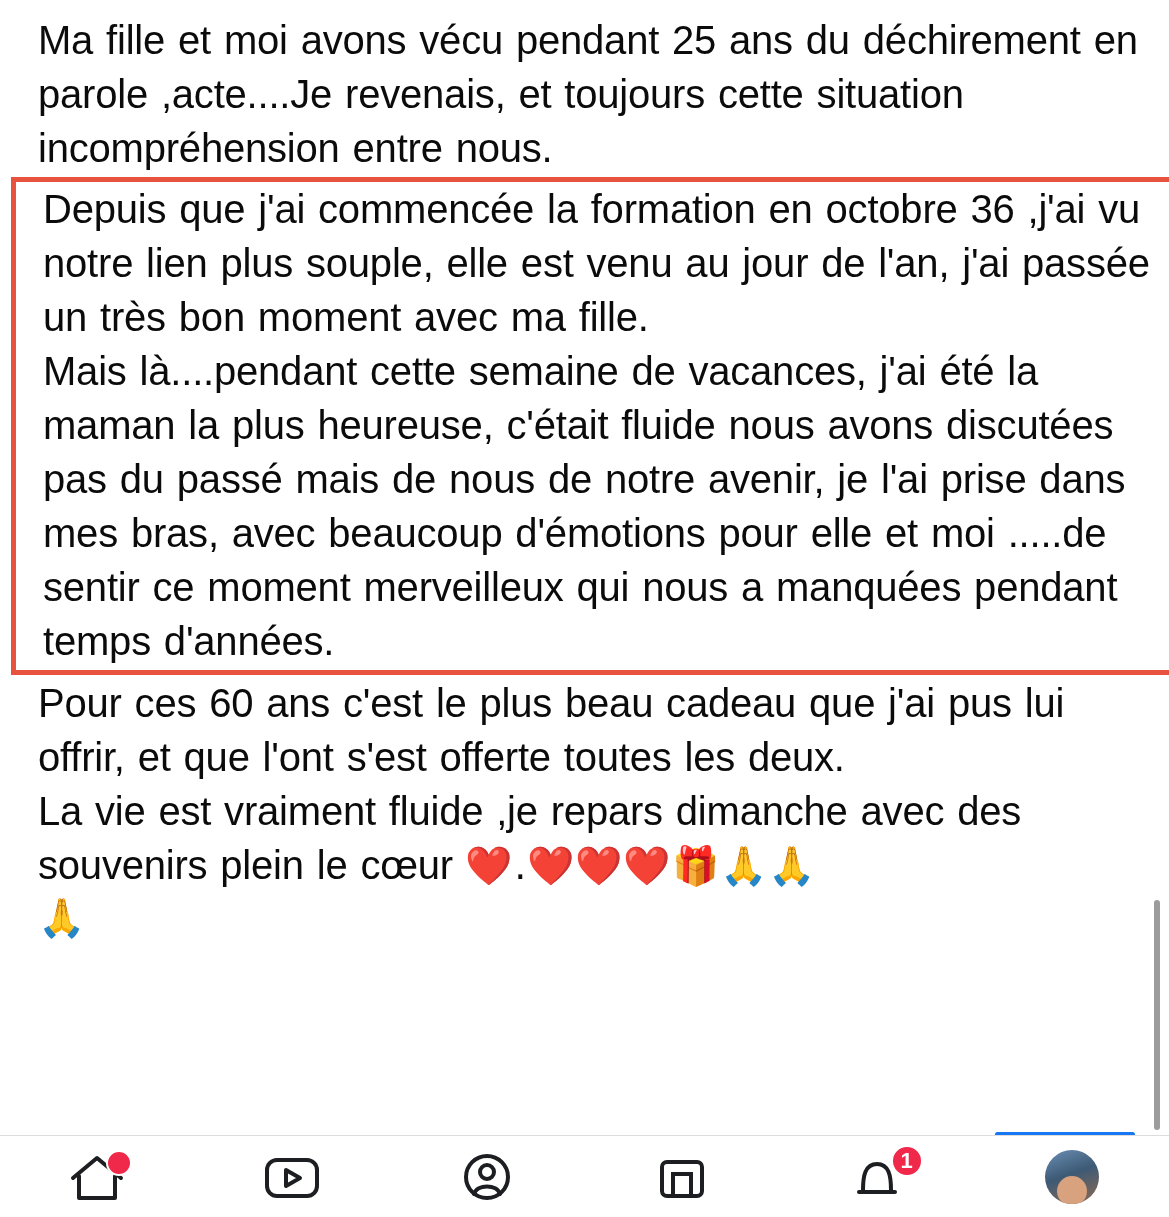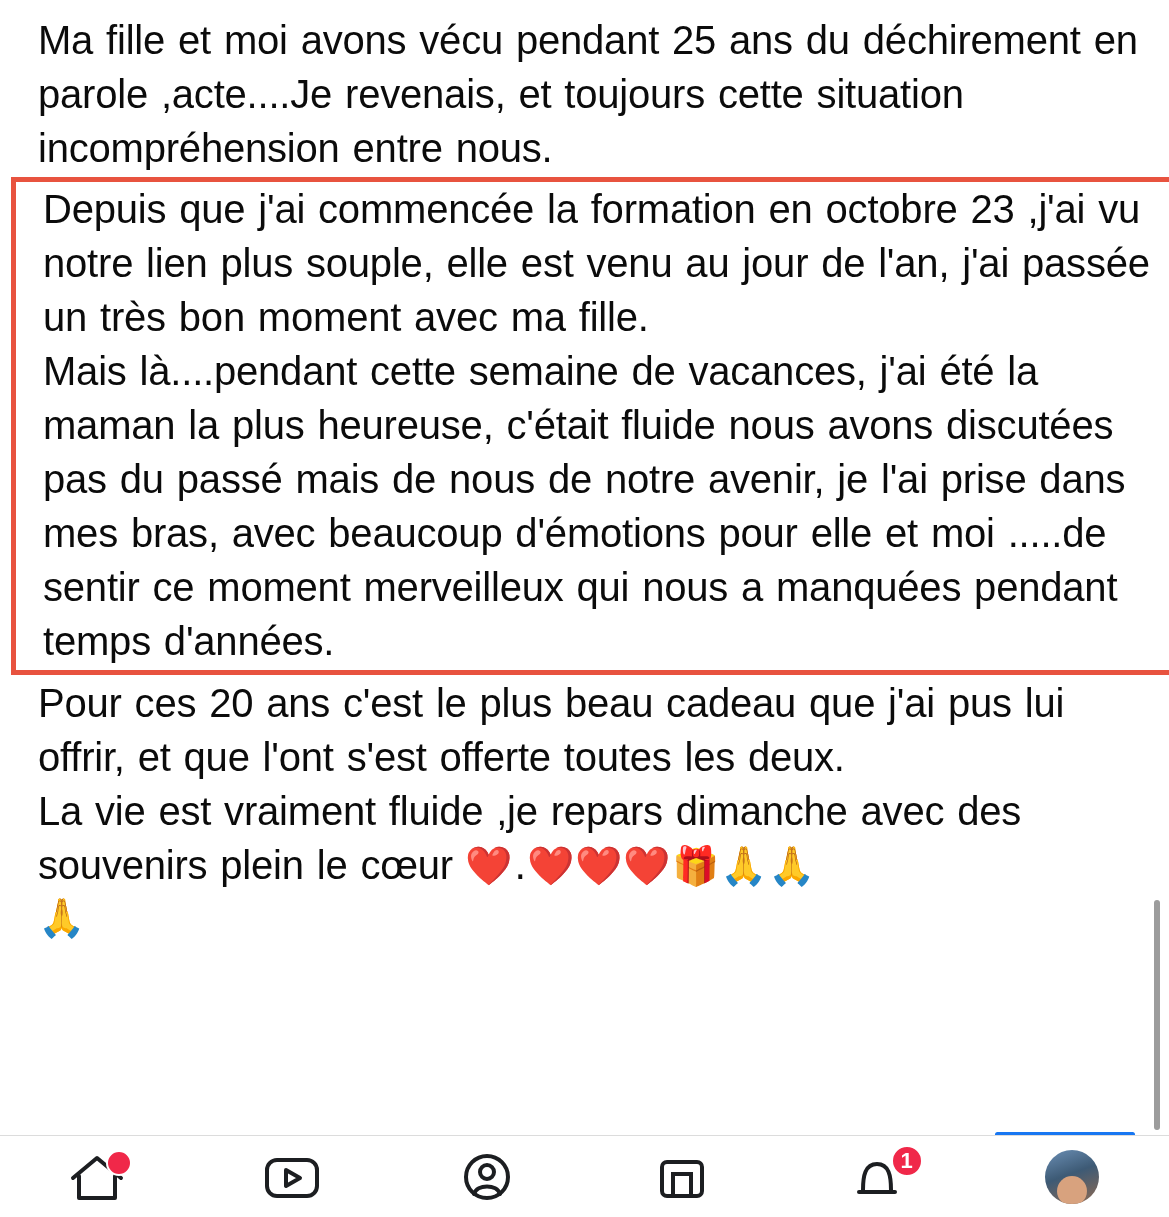--- a/index.html
+++ b/index.html
@@ -161,26 +161,26 @@
   }
 </style>
 </head>
 <body>
 
 <div class="post-body">
 
   <p class="para">Ma fille et moi  avons vécu pendant  25 ans  du déchirement en parole ,acte....Je revenais, et toujours  cette situation  incompréhension  entre nous.</p>
 
   <div class="highlight-block">
-    <p class="para">Depuis que j'ai commencée  la formation en octobre 23 ,j'ai vu notre lien plus souple, elle est venu au jour de l'an, j'ai passée  un très bon moment  avec ma fille.</p>
+    <p class="para">Depuis que j'ai commencée  la formation en octobre 36 ,j'ai vu notre lien plus souple, elle est venu au jour de l'an, j'ai passée  un très bon moment  avec ma fille.</p>
     <p class="para">Mais là....pendant  cette semaine  de vacances, j'ai été  la maman  la plus heureuse, c'était  fluide nous avons  discutées  pas du passé mais de nous de notre  avenir, je l'ai prise dans mes bras, avec beaucoup  d'émotions  pour elle et moi .....de sentir ce moment  merveilleux qui nous a manquées pendant  temps  d'années.</p>
   </div>
 
   <div class="after-block">
-    <p class="para">Pour ces 20 ans  c'est  le plus beau  cadeau  que j'ai pus lui offrir, et que l'ont  s'est  offerte  toutes les deux.</p>
+    <p class="para">Pour ces 60 ans  c'est  le plus beau  cadeau  que j'ai pus lui offrir, et que l'ont  s'est  offerte  toutes les deux.</p>
     <p class="para"><span>La vie est vraiment  fluide ,je repars  dimanche  avec des souvenirs  plein  le cœur </span><span class="emoji-run">❤️.❤️❤️❤️🎁🙏🙏</span></p>
     <p class="pray-line">🙏</p>
   </div>
 
 </div>
 
 <div class="scrollbar-track">
   <div class="scrollbar-thumb"></div>
 </div>
 

